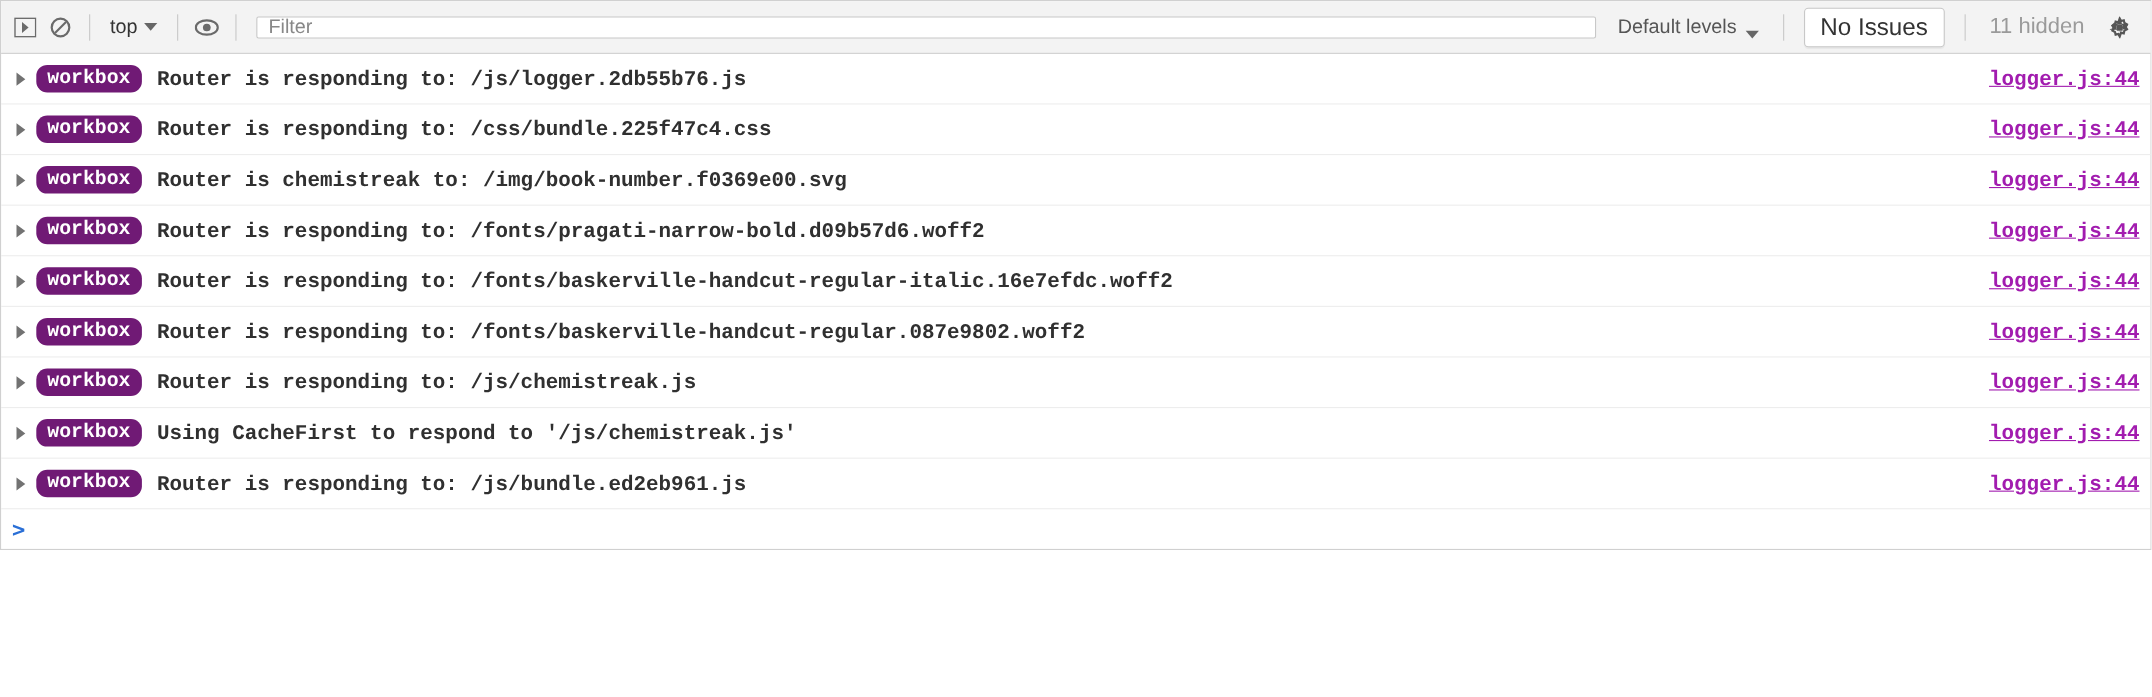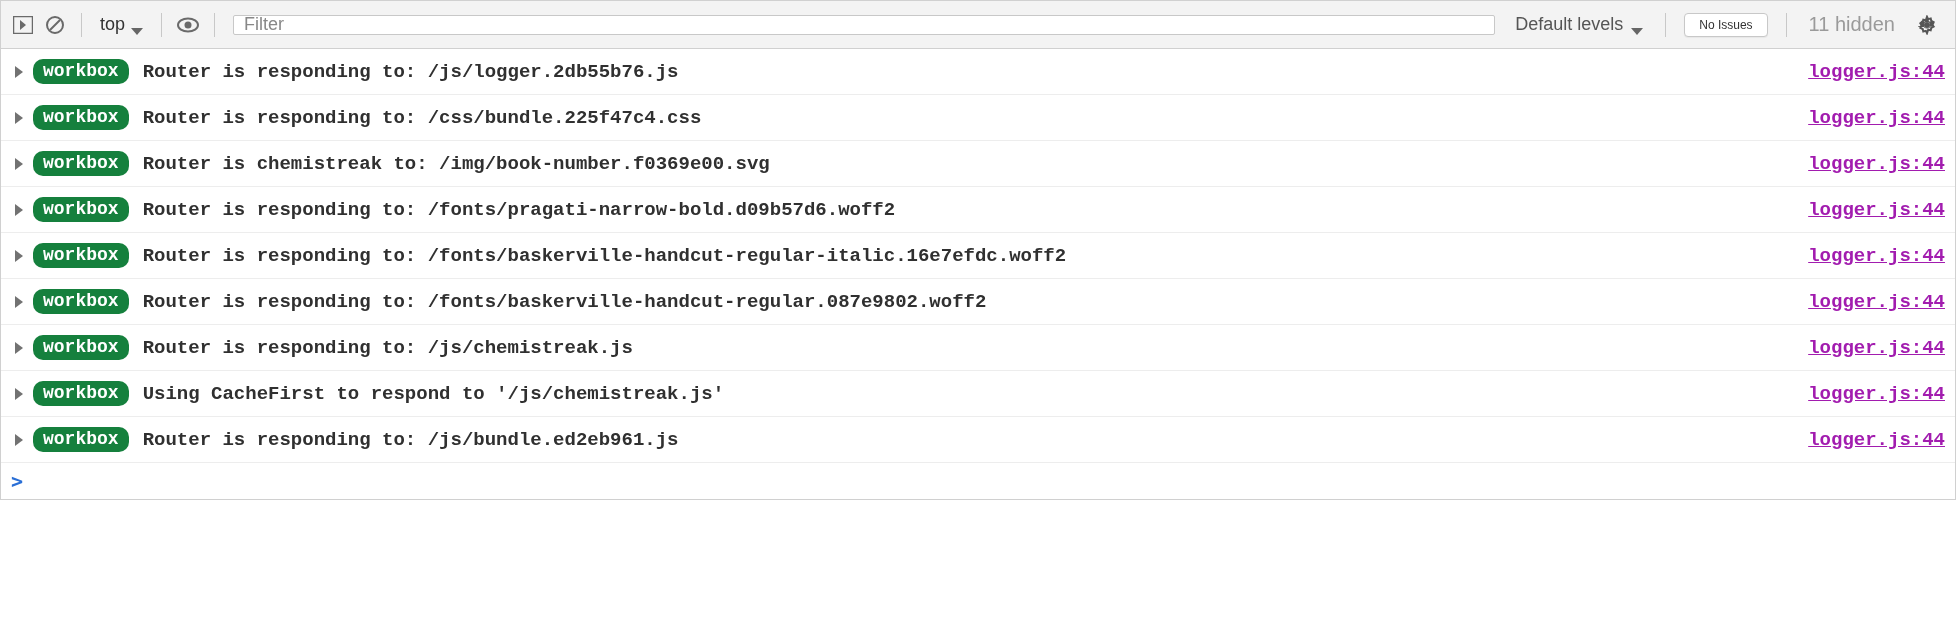--- a/index.html
+++ b/index.html
@@ -29,21 +29,21 @@
     background: #c8c8c8;
     margin: 0 8px;
   }
   .icon-btn {
     width: 28px; height: 28px;
     display: inline-flex; align-items:center; justify-content:center;
     color:#5a5a5a;
     border-radius:3px;
   }
   .context-selector {
-    display:flex; align-items:flex-end; gap:6px;
+    display:flex; align-items:center; gap:6px;
     color:#333; font-size:18px;
     padding:0 6px;
   }
   .dropdown-caret {
     width:0;height:0;border-left:6px solid transparent;border-right:6px solid transparent;border-top:7px solid #666;
   }
   .filter-input {
     flex:1;
     height: 20px;
     border:1px solid #c8c8c8;
@@ -57,21 +57,21 @@
   .filter-input::placeholder { color:#888; }
   .levels-selector {
     display:flex; align-items:flex-end; gap:8px;
     color:#555; font-size:18px; padding:0 10px;
   }
   .no-issues-btn {
     background:#fff;
     border:1px solid #c8c8c8;
     border-radius:4px;
     padding:4px 14px;
-    font-size:12px;
+    font-size:22px;
     color:#333;
     margin:0 6px;
     box-shadow: 0 1px 1px rgba(0,0,0,0.05);
   }
   .hidden-count {
     color:#9a9a9a;
     font-size:20px;
     padding:0 10px;
   }
   .gear {
@@ -87,21 +87,21 @@
   }
   .disclosure {
     width:0;height:0;
     border-top:6px solid transparent;
     border-bottom:6px solid transparent;
     border-left:8px solid #727272;
     margin-right:10px;
     flex-shrink:0;
   }
   .badge {
-    background:#15803d;
+    background:#701a75;
     color:#fff;
     font-family: Menlo, Consolas, "Courier New", monospace;
     font-weight:bold;
     font-size:18px;
     padding:2px 10px 3px 10px;
     border-radius:10px;
     margin-right:14px;
     flex-shrink:0;
   }
   .msg {

